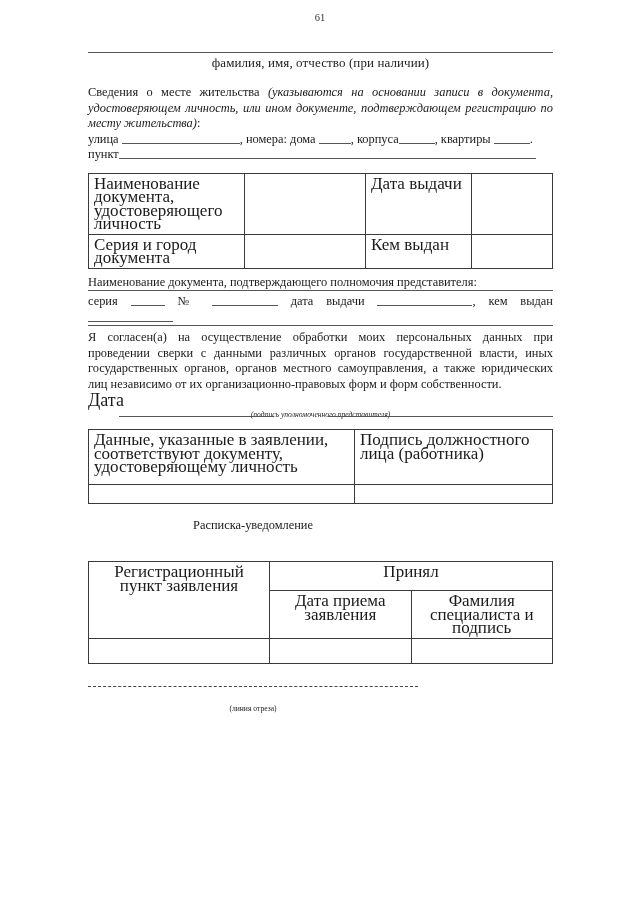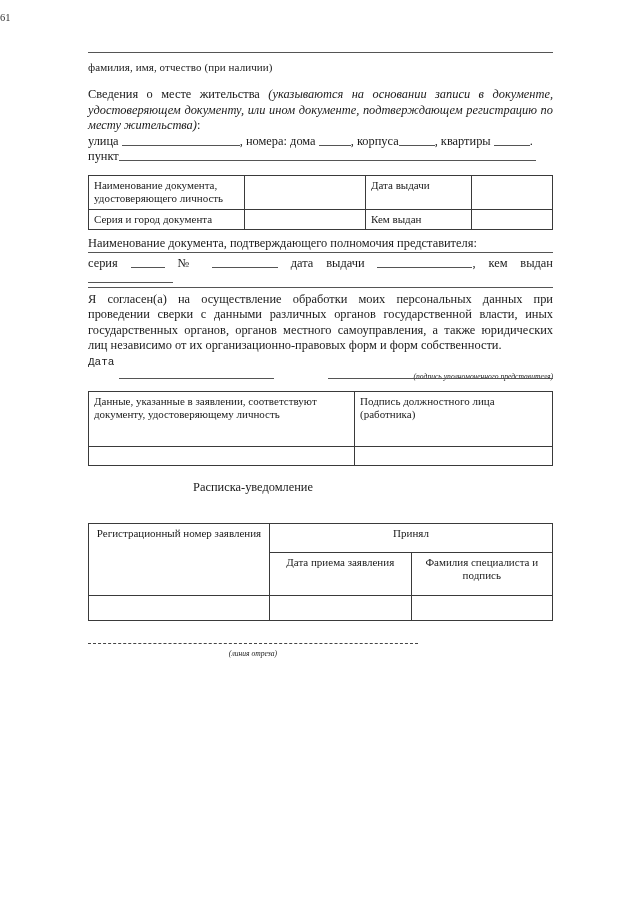--- a/index.html
+++ b/index.html
@@ -19,42 +19,42 @@
     position: relative;
     width: 640px;
     height: 905px;
     box-sizing: border-box;
   }
   .pageno {
     position: absolute;
     top: 12px;
     left: 0;
     width: 640px;
-    text-align: left;
+    text-align: center;
     font-size: 10.5px;
     color: #333;
   }
   .content {
     position: absolute;
     left: 88px;
     top: 52px;
     width: 465px;
   }
   
   .rule {
     border-bottom: 1.1px solid #555;
     height: 0;
     width: 100%;
   }
   .caption {
-    font-size: 11px;
-    text-align: left;
+    font-size: 13px;
+    text-align: center;
     color: #222;
     letter-spacing: 0.1px;
-    margin-top: 8px;
+    margin-top: 2px;
   }
   .caption-italic {
     font-size: 7.6px;
     text-align: center;
     color: #222;
     font-style: italic;
   }
   .para {
     font-size: 12.4px;
     line-height: 15.5px;
@@ -77,21 +77,21 @@
   .spacer14 { height: 14px; }
 
   
   table.doc {
     border-collapse: collapse;
     width: 100%;
     table-layout: fixed;
   }
   table.doc td {
     border: 1.1px solid #3a3a3a;
-    font-size: 11px;
+    font-size: 17px;
     line-height: 13.5px;
     padding: 3px 5px;
     vertical-align: top;
   }
   table.doc td.blank { padding: 0; }
   td.center { text-align: center; vertical-align: middle; }
 
   .section-title {
     font-size: 12.4px;
     text-align: center;
@@ -99,41 +99,40 @@
   }
   .cutline {
     border-bottom: 1.3px dashed #444;
     width: 330px;
     height: 0;
   }
   .cut-caption {
     font-size: 7.6px;
     width: 330px;
     text-align: center;
-    margin-top: 5px;
+    margin-top: 17px;
     color: #222;
-    font-style: italic;
-  }
-  .inlinewrap { font-size: 11px; line-height: 16px; font-family: Liberation Mono, monospace; }
+  }
+  .inlinewrap { font-size: 18px; line-height: 16px; }
 </style>
 </head>
 <body>
 
 <div class="page">
 
   <div class="pageno">61</div>
 
   <div class="content">
 
     <div class="rule"></div>
     <div class="caption">фамилия, имя, отчество (при наличии)</div>
 
     <div class="spacer14"></div>
 
-    <p class="para jfull"><span>Сведения о месте жительства</span> <span class="ital">(указываются на основании записи в документе, удостоверяющем документу, или ином документе, подтверждающем регистрацию по месту жительства)</span><span>:</span></p>
+    <p class="para jfull"><span>Сведения о месте жительства</span> <span class="ital">(указываются на основании записи в документа, удостоверяющем личность, или ином документе, подтверждающем регистрацию по месту жительства)</span><span>:</span></p>
 
 
     <p class="para"><span>улица</span> <span class="fill" style="width:118px"></span><span>, номера: дома</span> <span class="fill" style="width:32px"></span><span>, корпуса</span><span class="fill" style="width:36px"></span><span>, квартиры</span> <span class="fill" style="width:36px"></span><span>.</span></p>
 
     <p class="para"><span>пункт</span><span class="fill" style="width:417px"></span></p>
 
     <div class="spacer10"></div>
 
     <table class="doc">
       <tbody>
@@ -162,21 +161,21 @@
 
     <div style="height:4px"></div>
 
     <p class="para jfull">Я согласен(а) на осуществление обработки моих персональных данных при проведении сверки с данными различных органов государственной власти, иных государственных органов, органов местного самоуправления, а также юридических лиц независимо от их организационно-правовых форм и форм собственности.</p>
 
     <div style="position:relative;height:18px">
       <span class="inlinewrap" style="position:absolute;left:0;top:0">Дата</span>
       <span class="fill" style="position:absolute;left:31px;top:13px;width:155px"></span>
       <span class="fill" style="position:absolute;left:240px;top:13px;width:225px"></span>
     </div>
-    <div class="caption-italic" style="width:465px;text-align:right;padding-left:0px">(подпись уполномоченного представителя)</div>
+    <div class="caption-italic" style="width:465px;text-align:center;padding-left:0px">(подпись уполномоченного представителя)</div>
 
     <div class="spacer10"></div>
 
     <table class="doc">
       <tbody>
           <tr>
         <td style="width:255px;height:48px">Данные, указанные в заявлении, соответствуют документу, удостоверяющему личность</td>
         <td style="height:48px">Подпись должностного лица (работника)</td>
       </tr>
       <tr>
@@ -191,21 +190,21 @@
     <div class="section-title" style="width:330px">Расписка-уведомление</div>
 
     <div class="spacer14"></div>
 
 
     <div class="spacer14"></div>
 
     <table class="doc">
       <tbody>
           <tr>
-        <td rowspan="2" style="width:170px" class="center">Регистрационный номер заявления</td>
+        <td rowspan="2" style="width:170px" class="center">Регистрационный пункт заявления</td>
         <td colspan="2" class="center" style="height:22px">Принял</td>
       </tr>
       <tr>
         <td class="center" style="width:140px;height:36px">Дата приема заявления</td>
         <td class="center" style="height:36px">Фамилия специалиста и подпись</td>
       </tr>
       <tr>
         <td style="height:24px" class="blank"></td>
         <td style="height:24px" class="blank"></td>
         <td style="height:24px" class="blank"></td>

